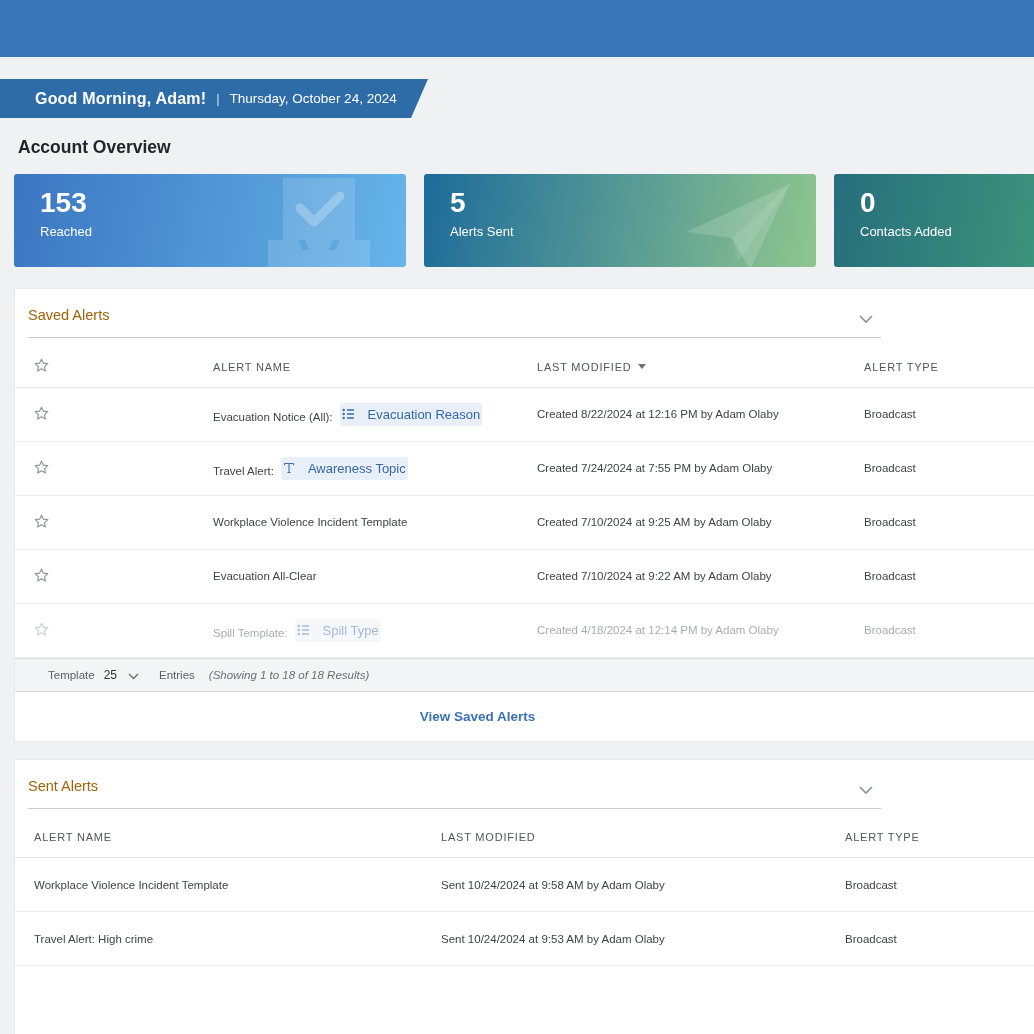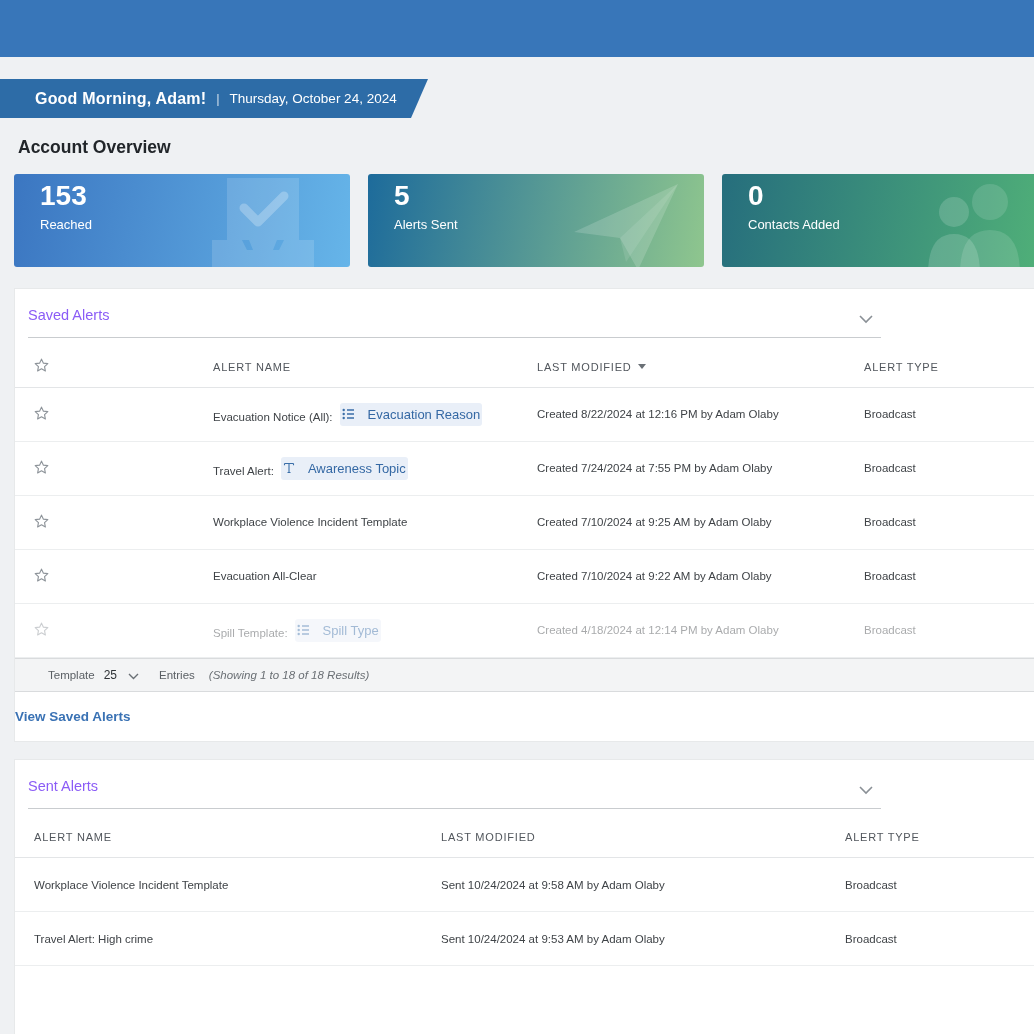--- a/index.html
+++ b/index.html
@@ -25,22 +25,22 @@
   .banner .date { font-size:13.5px; }
 
   .page-title {
     margin:19px 0 0 18px;
     font-size:17.5px; font-weight:bold; color:#22262a;
   }
 
   .cards { display:flex; gap:18px; margin:16px 0 0 14px; }
   .card {
     position:relative; overflow:hidden;
-    width:336px; height:93px; border-radius:3px;
-    color:#fff; padding:7px 0 0 26px; flex:0 0 auto;
+    width:392px; height:93px; border-radius:3px;
+    color:#fff; padding:14px 0 0 26px; flex:0 0 auto;
   }
   .card-0 { background:linear-gradient(100deg,#3b76c1,#66b5e9); }
   .card-1 { background:linear-gradient(100deg,#1d6b9b,#8fc68e); }
   .card-2 { background:linear-gradient(100deg,#266e7d,#52b378); }
   .card .val { font-size:28px; font-weight:bold; line-height:1.1; }
   .card .lbl { font-size:13px; margin-top:5px; }
   .card svg.mark { position:absolute; right:18px; top:-4px; height:108px; width:150px; }
 
   .panel {
     margin-left:14px; width:1020px;
@@ -48,21 +48,21 @@
     border:1px solid #e7e9ea; border-right:none;
   }
   .panel-saved { margin-top:21px; }
   .panel-sent  { margin-top:17px; height:280px; }
 
   .panel-head { position:relative; padding:17px 0 0 13px; height:58px; }
   .panel-head .head-inner {
     width:853px; position:relative;
     border-bottom:1px solid #c9cccf; padding-bottom:13px;
   }
-  .panel-head .title { font-size:14.5px; color:#8b5cf6; }
+  .panel-head .title { font-size:14.5px; color:#a16207; }
   .panel-head .chev { position:absolute; right:8px; top:4px; cursor:pointer; }
 
   table.alerts { width:100%; border-collapse:collapse; table-layout:fixed; }
   table.alerts th {
     font-size:11px; font-weight:normal; color:#51565c;
     letter-spacing:.8px; text-align:left; text-transform:uppercase;
     height:40px; border-bottom:1px solid #e3e5e7; vertical-align:middle;
   }
   table.alerts td {
     font-size:11.5px; color:#3f4347;
@@ -95,21 +95,21 @@
     height:34px; background:#f3f4f5;
     border-top:1px solid #d9dbdd; border-bottom:1px solid #d9dbdd;
     display:flex; align-items:center; padding-left:33px;
     font-size:11.5px; color:#5a5f64;
   }
   .pagebar .psize { font-weight:normal; color:#2f3337; margin:0 9px 0 9px; font-size:12px; }
   .pagebar .pchev { margin:2px 0 0 2px; cursor:pointer; }
   .pagebar .entries { margin-left:20px; }
   .pagebar .showing { margin-left:14px; font-style:italic; color:#6a6f74; }
 
-  .panel-foot { height:49px; display:flex; align-items:center; justify-content:flex-start; padding-right:94px; }
+  .panel-foot { height:49px; display:flex; align-items:center; justify-content:center; padding-right:94px; }
   .view-link { font-size:13.5px; font-weight:bold; color:#3a72b4; text-decoration:none; cursor:pointer; }
 
   .tag-icon { line-height:0; }
 </style>
 </head>
 <body>
 
 <div class="topbar"></div>
 
 <div class="banner">

